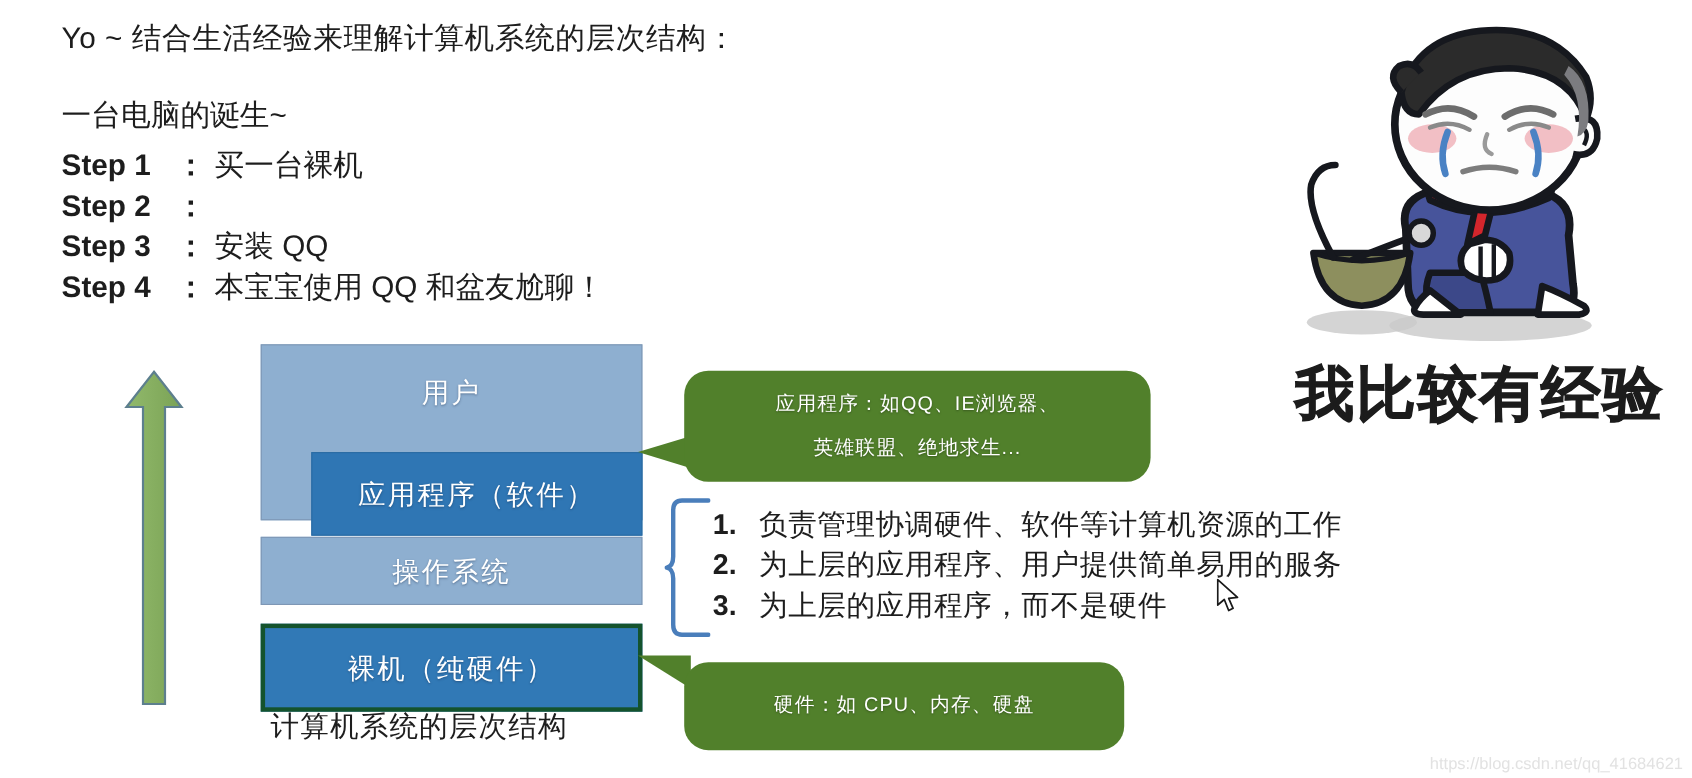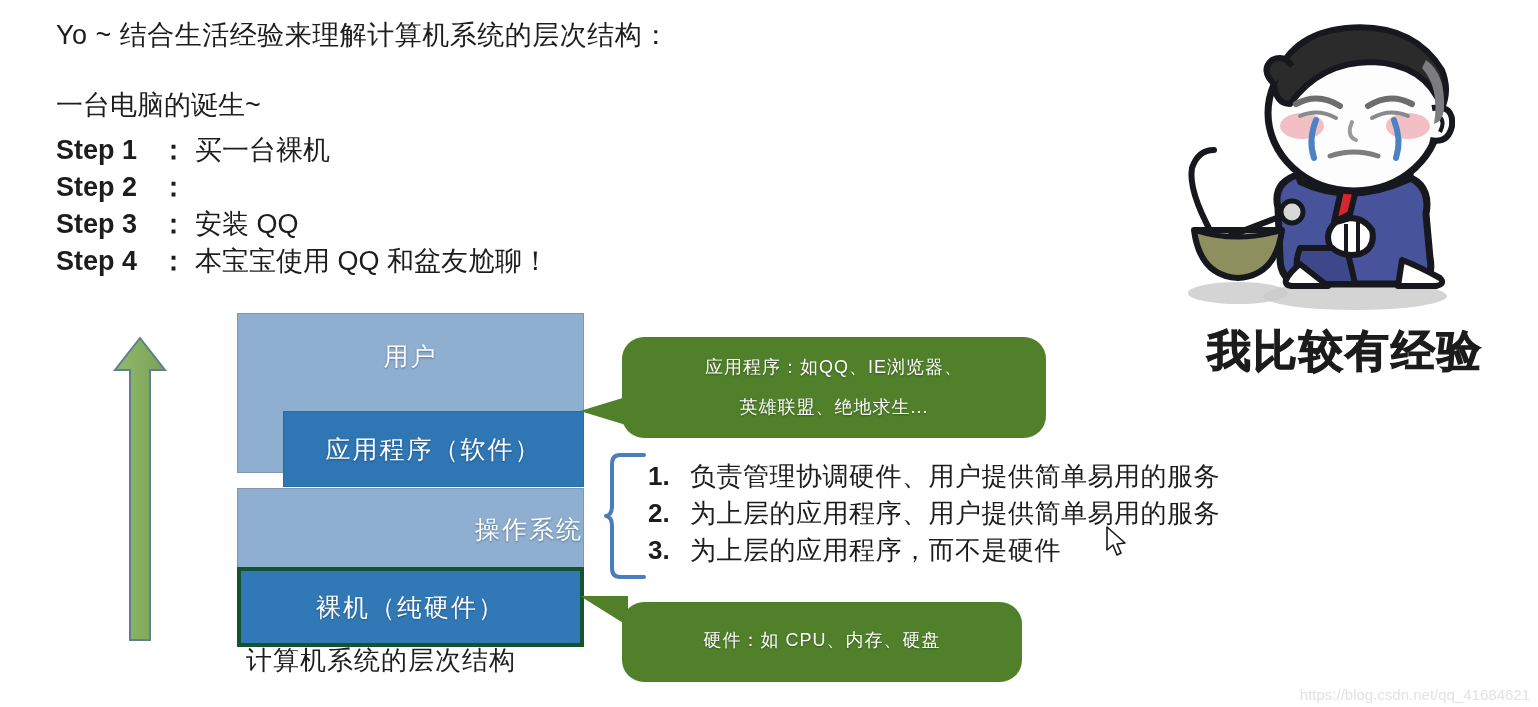--- a/index.html
+++ b/index.html
@@ -93,23 +93,22 @@
     background: #8eafd0;
     align-items: flex-start;
     padding-top: 26px;
   }
   .layer-app {
     left: 46px; top: 98px; width: 301px; height: 76px;
     background: #2f76b4;
     border: 1px solid #2a6ba3;
   }
   .layer-os {
-    left: 0; top: 175px; width: 347px; height: 82px;
+    left: 0; top: 175px; width: 347px; height: 62px;
     background: #8eafd0;
-    justify-content: flex-end;
   }
   .layer-hw {
     left: 0; top: 254px; width: 347px; height: 80px;
     background: #3179b6;
     border: 4px solid #14532d;
   }
   .stack-caption {
     position: absolute;
     left: 246px;
     top: 643px;
@@ -199,21 +198,21 @@
     top: 8px;
     width: 390px;
     height: 390px;
   }
   .meme-caption {
     position: absolute;
     left: 1155px;
     top: 322px;
     width: 380px;
     text-align: center;
-    font-size: 44px;
+    font-size: 54px;
     font-weight: bold;
     color: #1c1c1c;
     letter-spacing: 2px;
     -webkit-text-stroke: 1px #1c1c1c;
   }
 
   
   .cursor {
     position: absolute;
     left: 1106px;
@@ -299,21 +298,21 @@
     <div>硬件：如 CPU、内存、硬盘</div>
   </div>
 
   <svg class="brace" viewBox="0 0 42 128">
     <path d="M40 3 L16 3 Q8 3 8 12 L8 54 Q8 63 2 64 Q8 65 8 74 L8 116 Q8 125 16 125 L40 125" fill="none" stroke="#4a7ebb" stroke-width="4" stroke-linecap="round" stroke-linejoin="round"></path>
   </svg>
 
   <div class="os-notes">
     <div class="note-row">
       <span class="note-num">1.</span>
-      <span class="note-text">负责管理协调硬件、用户提供简单易用的服务</span>
+      <span class="note-text">负责管理协调硬件、软件等计算机资源的工作</span>
     </div>
     <div class="note-row">
       <span class="note-num">2.</span>
       <span class="note-text">为上层的应用程序、用户提供简单易用的服务</span>
     </div>
     <div class="note-row">
       <span class="note-num">3.</span>
       <span class="note-text">为上层的应用程序，而不是硬件</span>
     </div>
   </div>

